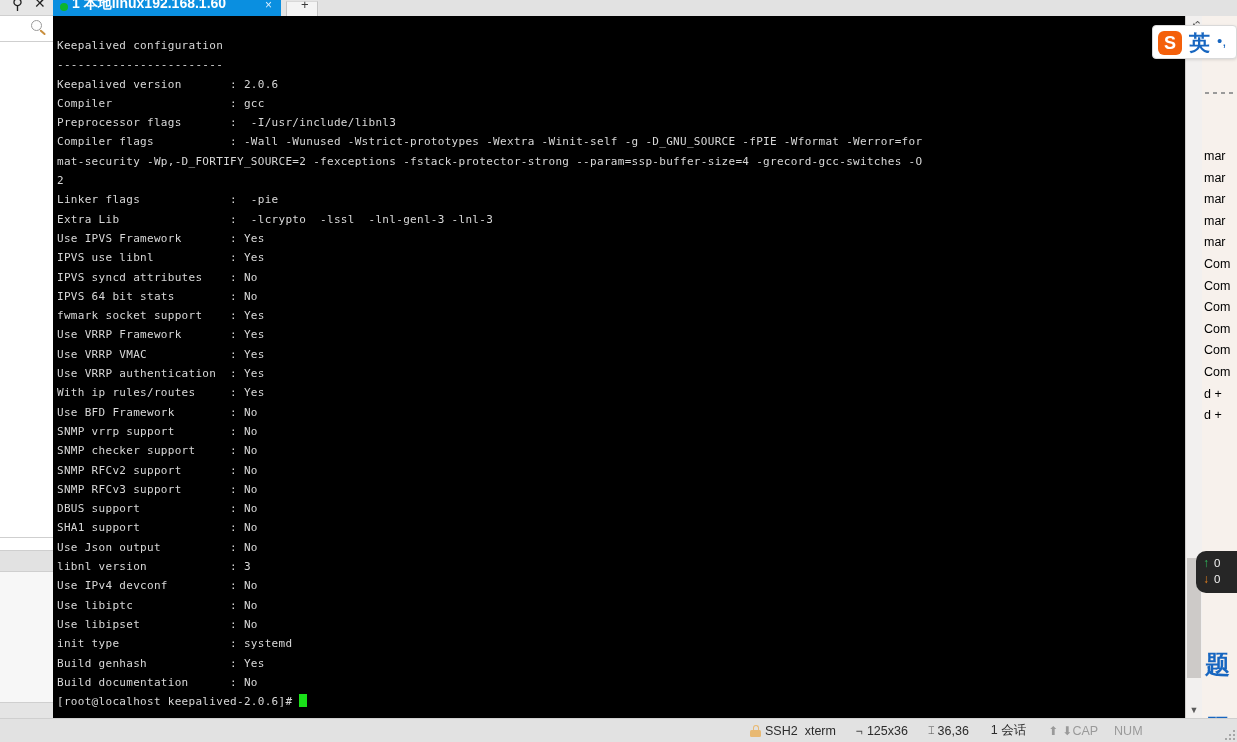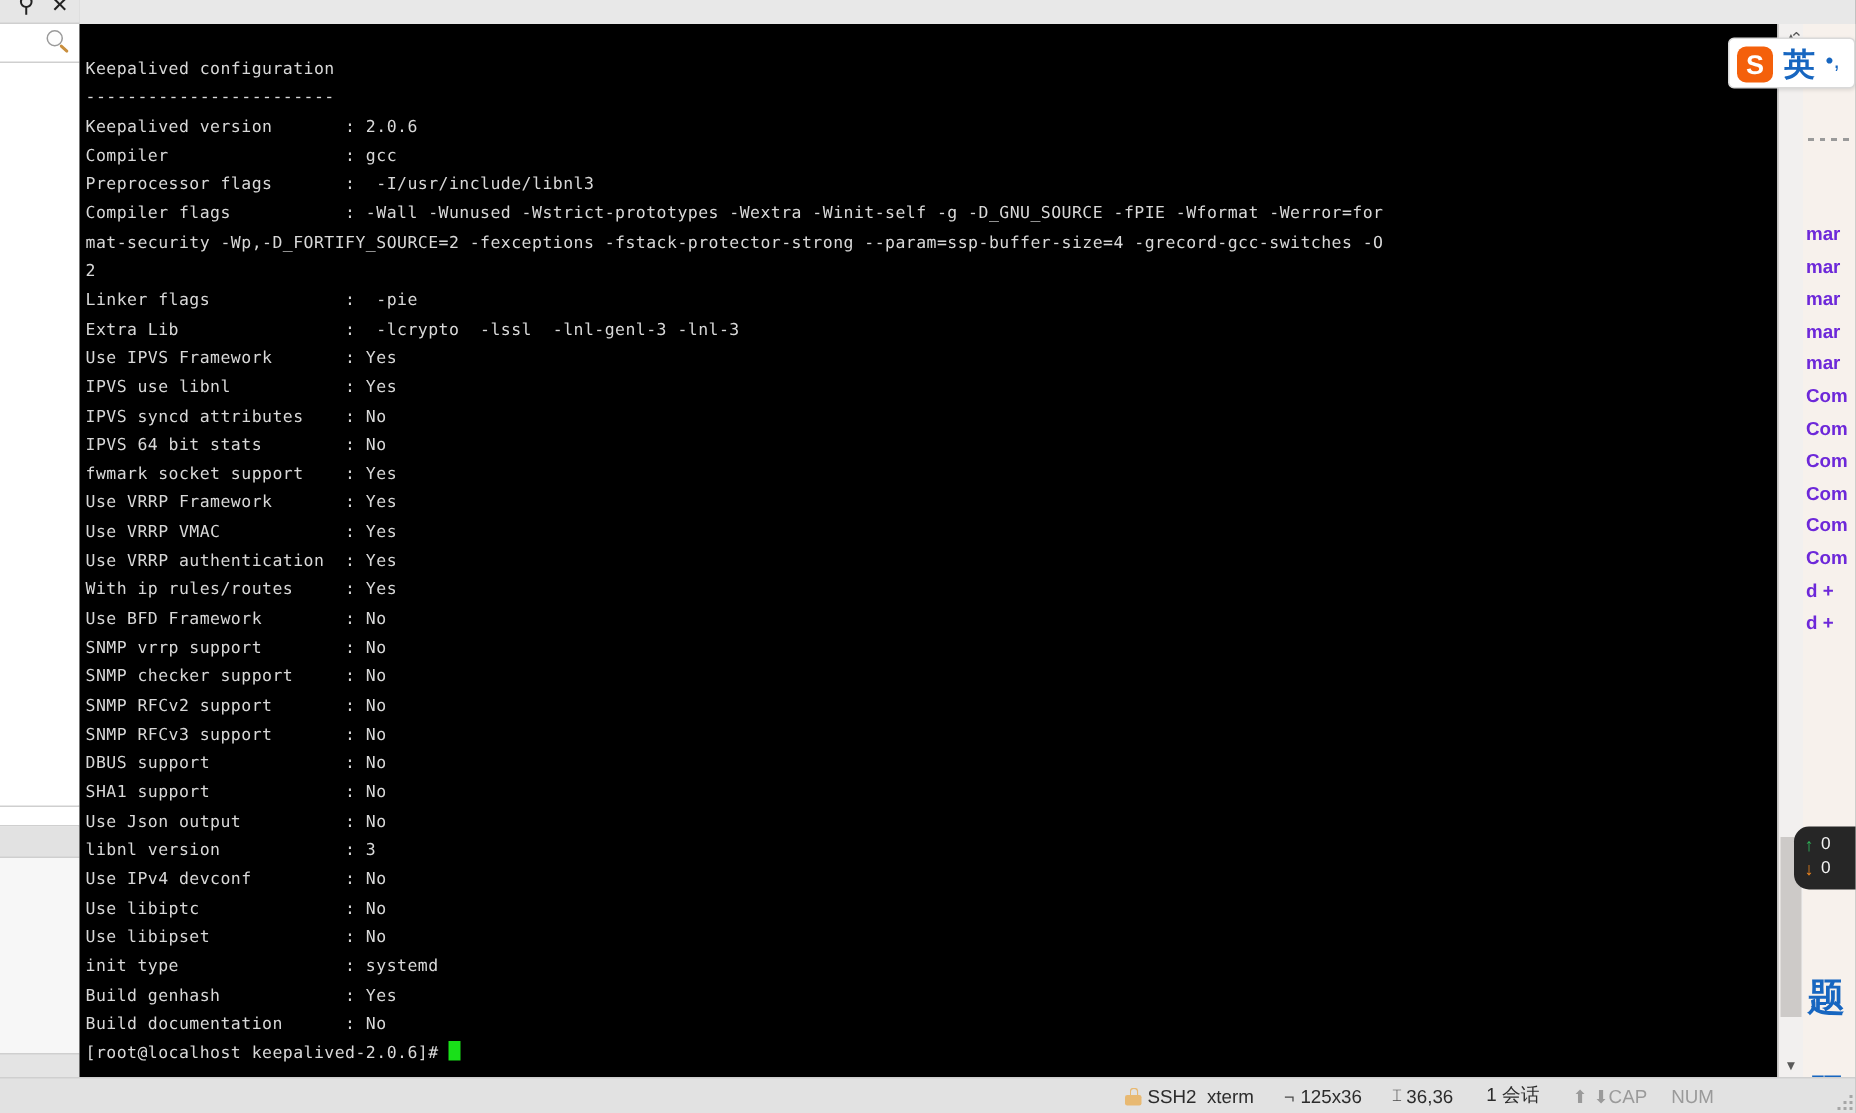--- a/index.html
+++ b/index.html
@@ -198,23 +198,22 @@
     position: absolute; left: 3px; top: 76px;
     width: 30px; height: 2px;
     background: repeating-linear-gradient(to right,#9a9a9a 0 4px, transparent 4px 8px);
   }
   .rp-list {
     position: absolute; left: 2px; top: 130px;
     width: 33px;
     font-family: "Liberation Sans", sans-serif;
     font-size: 12.5px;
     line-height: 21.6px;
-    color: #6d28d9;
+    color: #000000;
     white-space: nowrap;
-    font-weight: bold;
   }
   .rp-cjk {
     position: absolute; left: 3px;
     font-size: 25px; color: #1766c0; font-weight: bold;
     white-space: nowrap;
   }
   .rp-cjk.one { top: 632px; }
   .rp-cjk.two { top: 696px; }
 
   
@@ -337,20 +336,31 @@
           <span class="handle"></span>
       </span>
     </div>
     <div class="left-panel-body"></div>
     <div class="left-panel-sec1"></div>
     <div class="left-panel-sec2"></div>
     <div class="left-panel-sec3"></div>
     <div class="left-panel-sec4"></div>
   </div>
 
+  <div class="tabbar">
+    <div class="tab-active">
+      <span class="tab-dot"></span>
+      <span class="tab-label">1 本地linux192.168.1.60</span>
+      <span class="tab-close">×</span>
+    </div>
+    <div class="tab-newbtn">
+      <span class="plus">+</span>
+    </div>
+    <div class="tabbar-rest"></div>
+  </div>
 
   <div class="terminal-wrap">
     <div class="terminal" id="term"><div class="line">Keepalived configuration</div><div class="line">------------------------</div><div class="line">Keepalived version       : 2.0.6</div><div class="line">Compiler                 : gcc</div><div class="line">Preprocessor flags       :  -I/usr/include/libnl3</div><div class="line">Compiler flags           : -Wall -Wunused -Wstrict-prototypes -Wextra -Winit-self -g -D_GNU_SOURCE -fPIE -Wformat -Werror=for</div><div class="line">mat-security -Wp,-D_FORTIFY_SOURCE=2 -fexceptions -fstack-protector-strong --param=ssp-buffer-size=4 -grecord-gcc-switches -O</div><div class="line">2</div><div class="line">Linker flags             :  -pie</div><div class="line">Extra Lib                :  -lcrypto  -lssl  -lnl-genl-3 -lnl-3</div><div class="line">Use IPVS Framework       : Yes</div><div class="line">IPVS use libnl           : Yes</div><div class="line">IPVS syncd attributes    : No</div><div class="line">IPVS 64 bit stats        : No</div><div class="line">fwmark socket support    : Yes</div><div class="line">Use VRRP Framework       : Yes</div><div class="line">Use VRRP VMAC            : Yes</div><div class="line">Use VRRP authentication  : Yes</div><div class="line">With ip rules/routes     : Yes</div><div class="line">Use BFD Framework        : No</div><div class="line">SNMP vrrp support        : No</div><div class="line">SNMP checker support     : No</div><div class="line">SNMP RFCv2 support       : No</div><div class="line">SNMP RFCv3 support       : No</div><div class="line">DBUS support             : No</div><div class="line">SHA1 support             : No</div><div class="line">Use Json output          : No</div><div class="line">libnl version            : 3</div><div class="line">Use IPv4 devconf         : No</div><div class="line">Use libiptc              : No</div><div class="line">Use libipset             : No</div><div class="line">init type                : systemd</div><div class="line">Build genhash            : Yes</div><div class="line">Build documentation      : No</div><div class="line"><span>[root@localhost keepalived-2.0.6]# </span><span class="cursor"></span></div></div>
   </div>
 
   <div class="term-scroll">
     <div class="ts-up">▲</div>
     <div class="ts-thumb"></div>
     <div class="ts-down">▼</div>
   </div>

